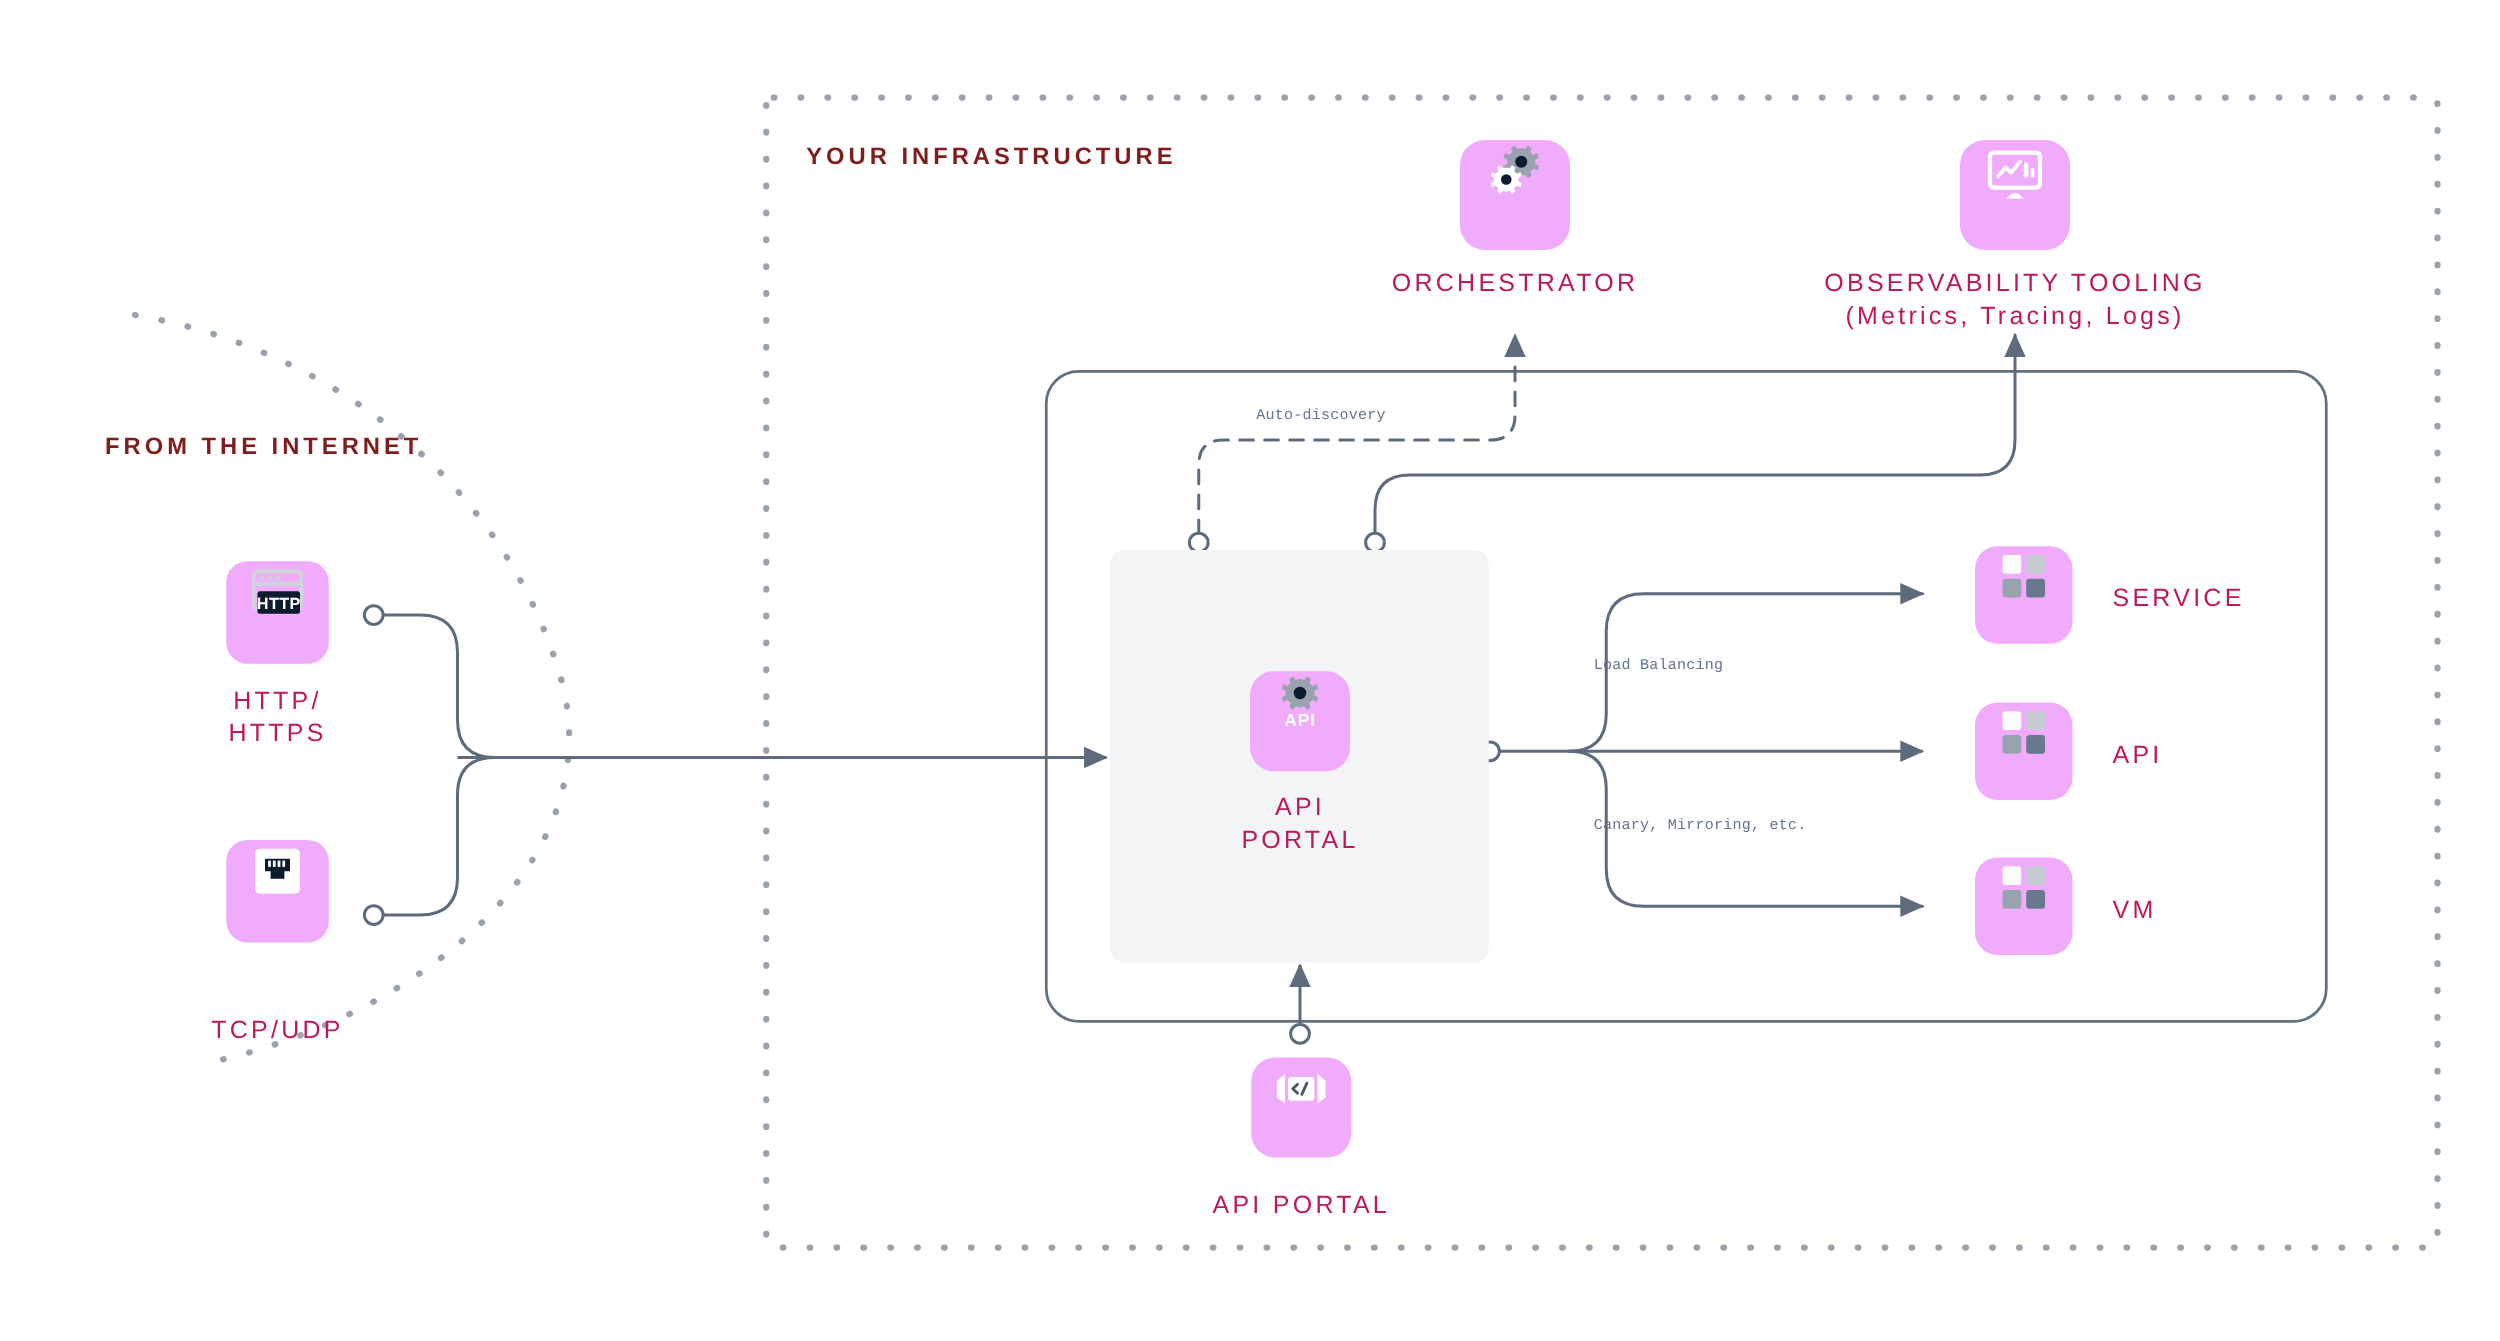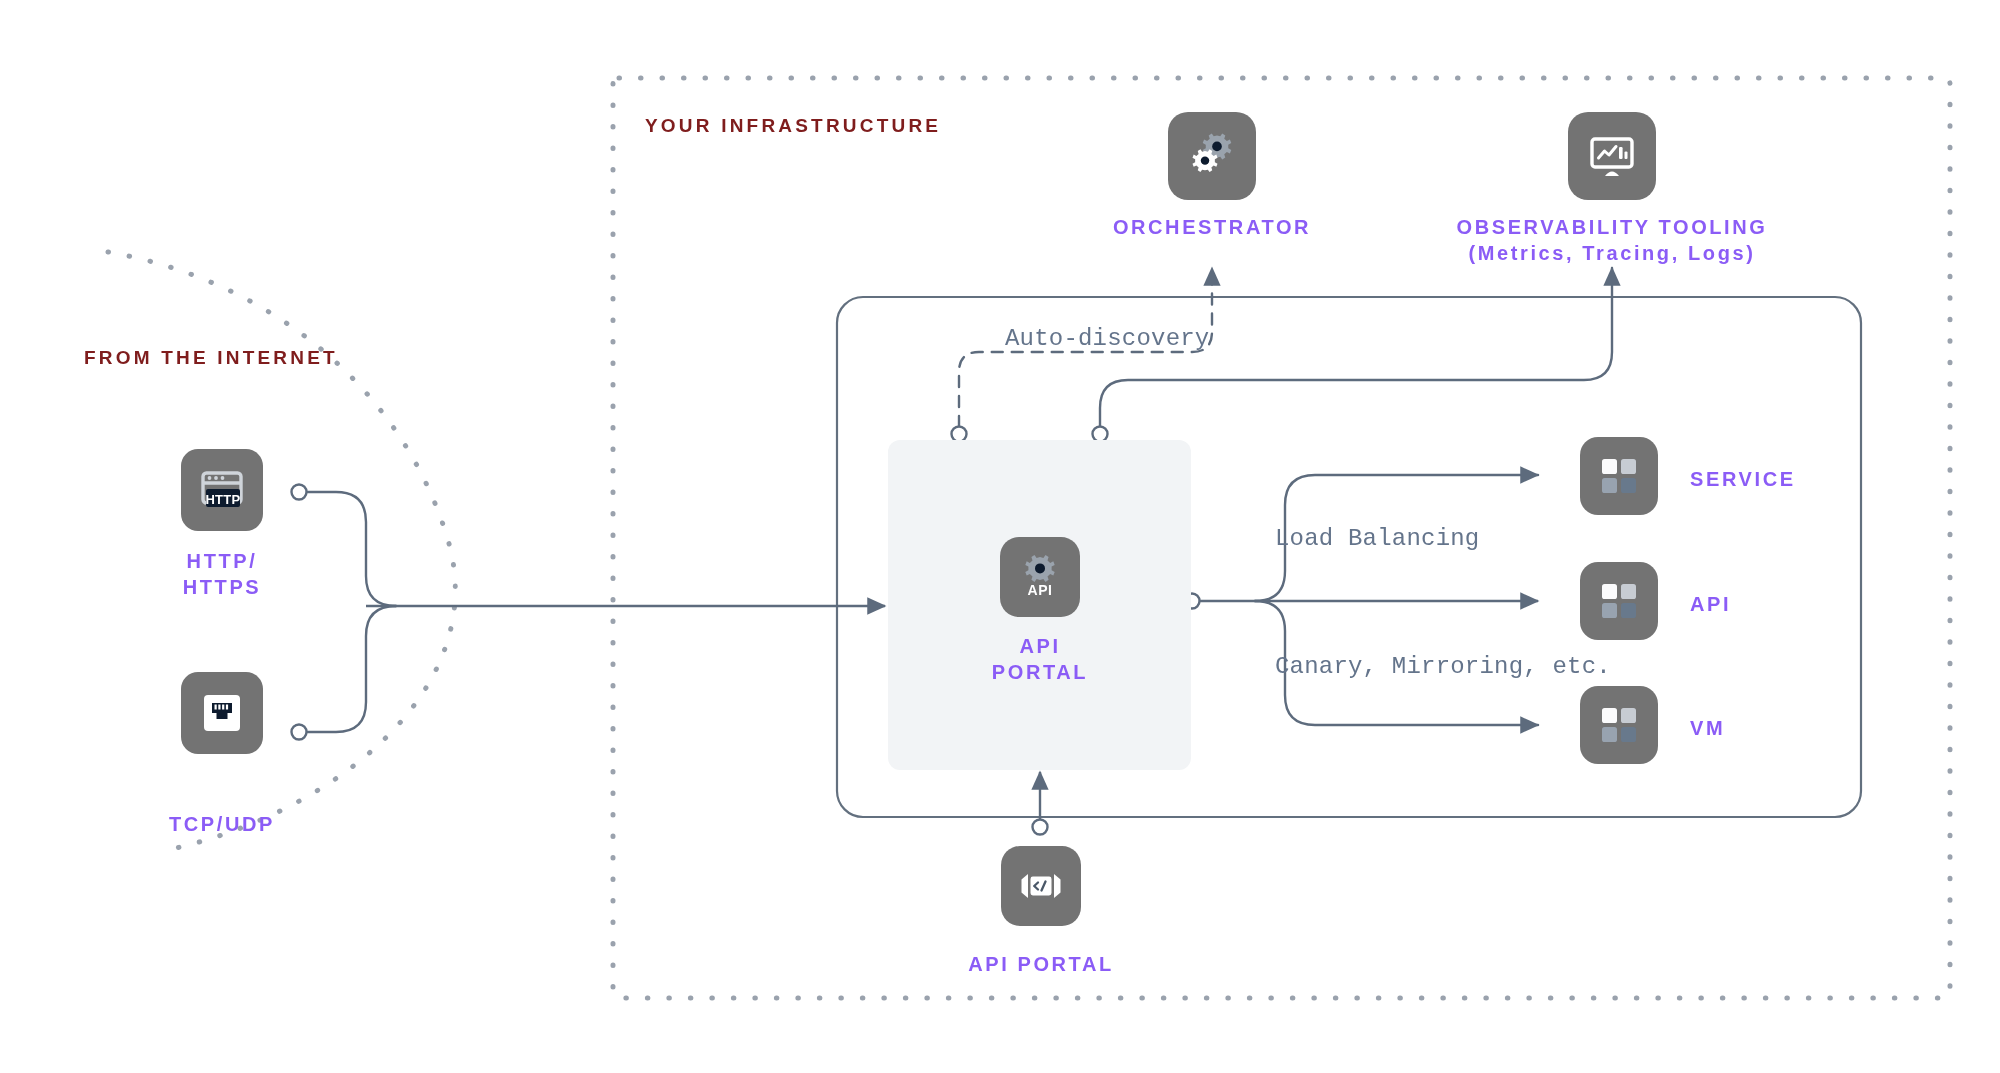--- a/index.html
+++ b/index.html
@@ -34,44 +34,44 @@
     font-family: "Liberation Sans", sans-serif;
     font-weight: bold;
     font-size: 19px;
     letter-spacing: 3.2px;
     color: #7f1d1d;
     white-space: nowrap;
   }
   .node-label {
     position: absolute;
     font-family: "Liberation Sans", sans-serif;
-    font-weight: bold;
+    font-weight: normal;
     font-size: 20px;
     letter-spacing: 2.6px;
-    color: #8b5cf6;
+    color: #be185d;
     white-space: nowrap;
     text-align: center;
     line-height: 1.32;
   }
   .edge-label {
     position: absolute;
     font-family: "Liberation Mono", monospace;
-    font-size: 24px;
+    font-size: 12px;
     color: #64748b;
     white-space: nowrap;
     letter-spacing: 0.2px;
   }
 
   
   .tile {
     position: absolute;
-    background: #737373;
+    background: #f0abfc;
     border-radius: 17px;
     display: flex;
-    align-items: center;
+    align-items: flex-start;
     justify-content: center;
   }
   .tile.big { width: 80px; height: 80px; border-radius: 19px; }
 
   
   .gw-panel {
     position: absolute;
     background: #f2f4f6;
     border-radius: 12px;
   }

